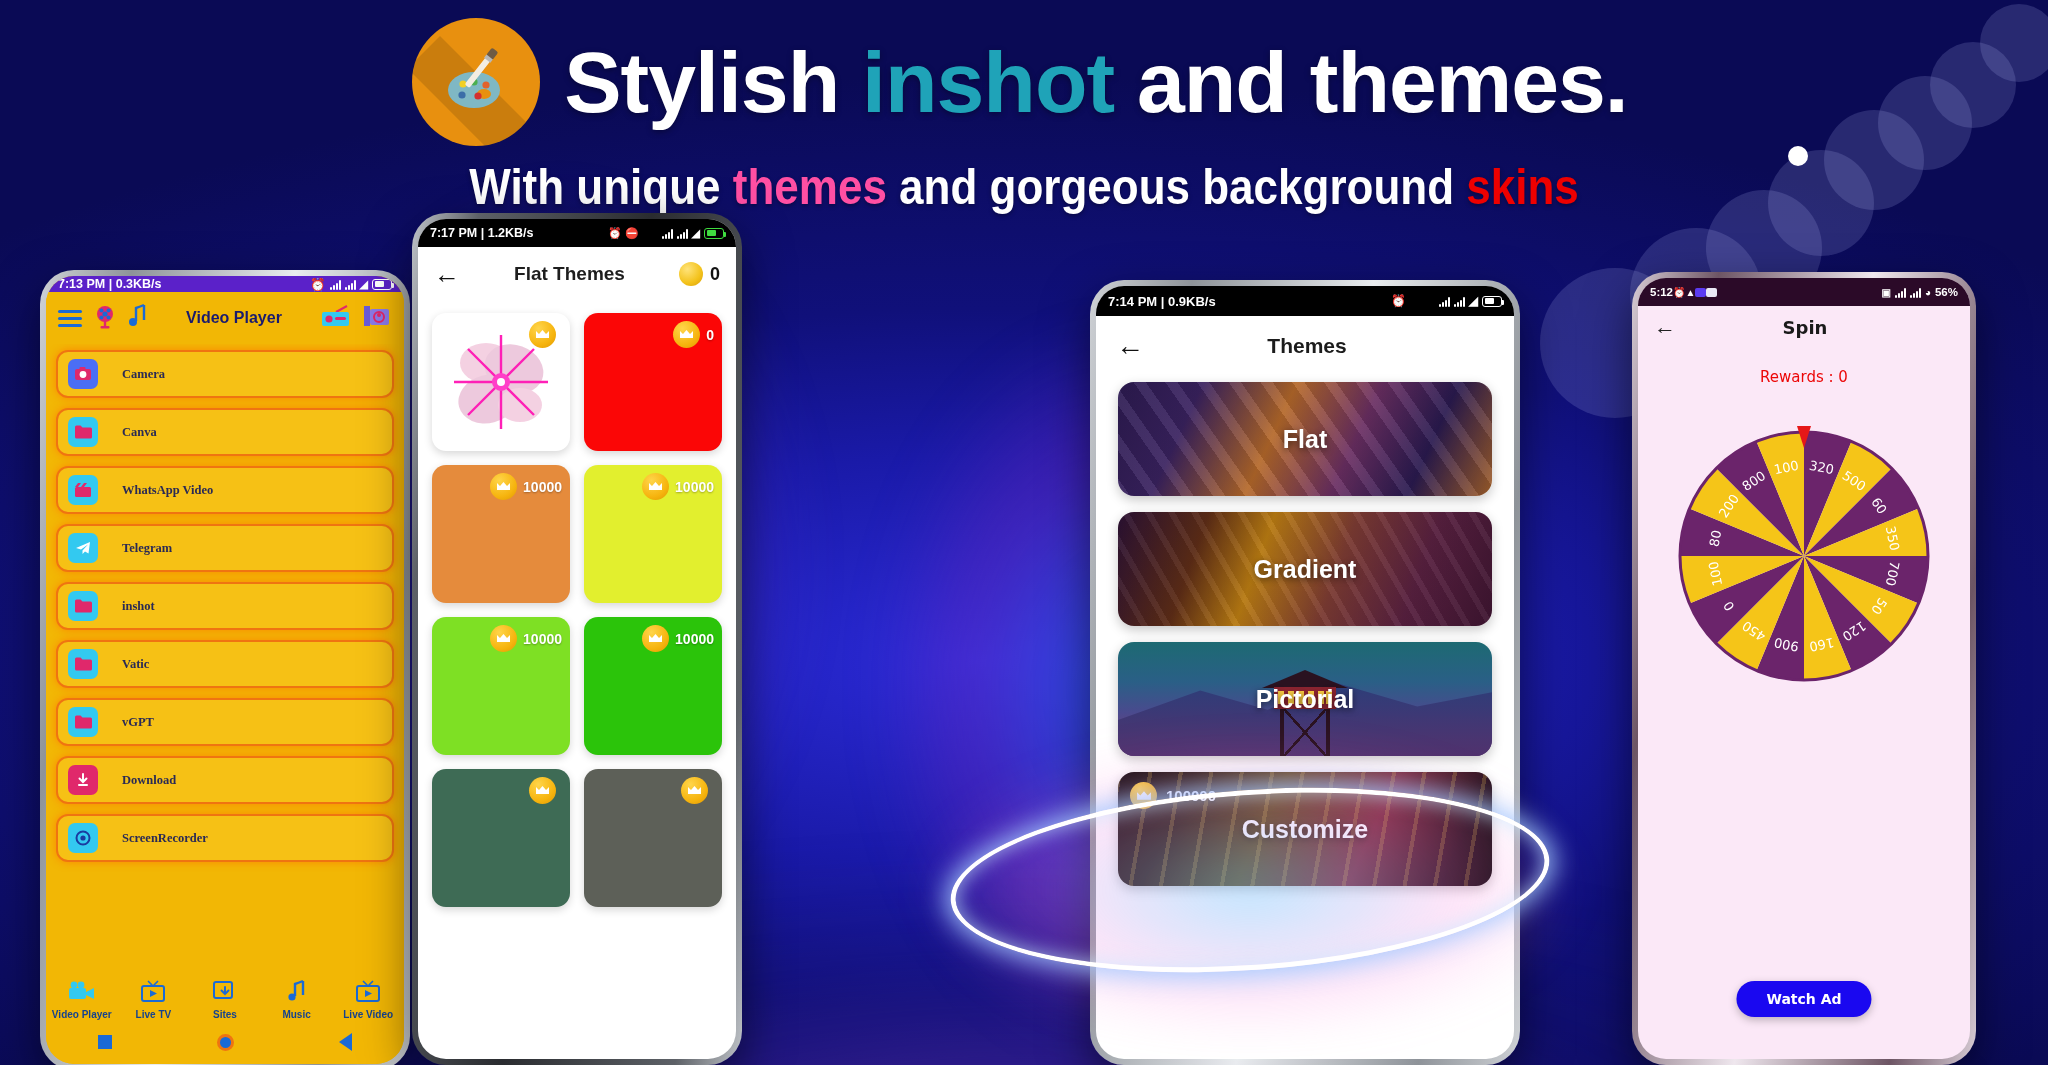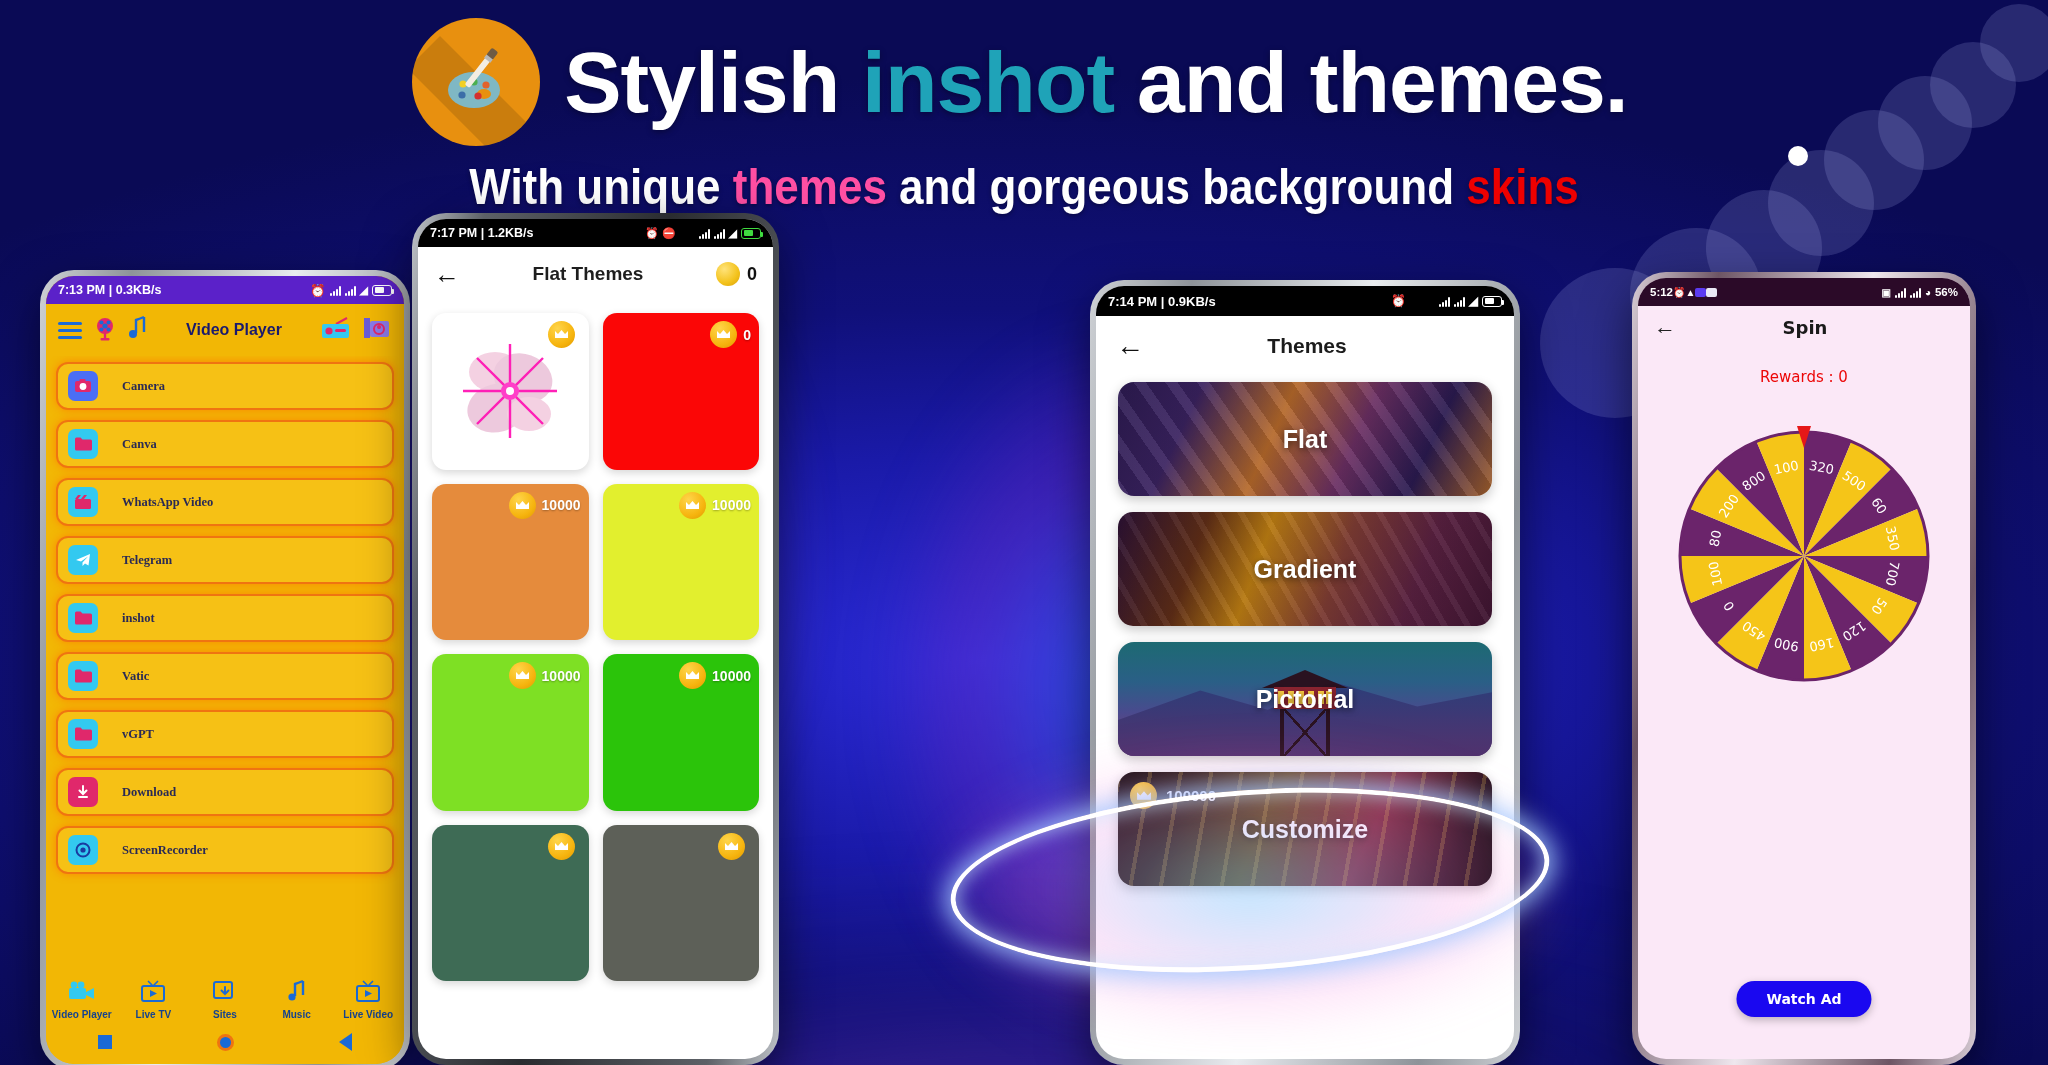--- a/index.html
+++ b/index.html
@@ -94,21 +94,21 @@
     padding: 6px;
   }
   .phone-frame-plum {
     background: linear-gradient(100deg,#d8cdd6 0%, #6d5564 18%, #efe7ee 50%, #6d5564 82%, #d8cdd6 100%);
     padding: 6px;
   }
   .screen { width: 100%; height: 100%; border-radius: 28px; overflow: hidden; position: relative; background: #fff; }
 
   .statusbar {
     display: flex; align-items: center; justify-content: space-between;
-    padding: 0 12px; height: 28px; font-size: 12.5px; font-weight: 700;
+    padding: 0 12px; height: 16px; font-size: 12.5px; font-weight: 700;
     color: #fff;
   }
   .statusbar .sb-right { display: flex; align-items: center; gap: 4px; }
   .sig { display: inline-flex; align-items: flex-end; gap: 1px; height: 11px; }
   .sig i { display: block; width: 2px; background: currentColor; border-radius: 1px; }
   .sig i:nth-child(1){height:3px}.sig i:nth-child(2){height:5px}.sig i:nth-child(3){height:7px}.sig i:nth-child(4){height:10px}
   .batt { width: 20px; height: 11px; border: 1.4px solid currentColor; border-radius: 3px; position: relative; }
   .batt::after { content:''; position:absolute; right:-3px; top:3px; width:2px; height:5px; background: currentColor; border-radius:0 1px 1px 0; }
   .batt i { position: absolute; left:1.5px; top:1.5px; bottom:1.5px; width: 50%; background: currentColor; border-radius:1px; }
 
@@ -139,21 +139,21 @@
   }
   .vp-tabs { display: flex; justify-content: space-around; align-items: flex-end; }
   .vp-tab { text-align: center; width: 72px; }
   .vp-tab .tl { font-size: 10px; font-weight: 700; color: #14428f; margin-top: 2px; }
   .vp-sysnav { display: flex; justify-content: space-around; align-items: center; height: 44px; }
   .sq { width: 14px; height: 14px; background: #1a6ad6; }
   .circ { width: 17px; height: 17px; border-radius: 50%; border: 3px solid #ef7411; background: #1a6ad6; }
   .tri { width: 0; height: 0; border-top: 9px solid transparent; border-bottom: 9px solid transparent; border-right: 13px solid #1a6ad6; }
 
   
-  #phone2 { left: 412px; top: 213px; width: 367px; height: 852px; }
+  #phone2 { left: 412px; top: 213px; width: 330px; height: 852px; }
   #phone2 .statusbar { background: #000; height: 28px; }
   .ft-appbar { display:flex; align-items:center; padding: 14px 16px; background:#fff; }
   .ft-appbar .arrow { font-size: 26px; color: #111; line-height: 1; font-weight: 400;}
   .ft-appbar .t { flex: 1; text-align: center; font-size: 19px; font-weight: 700; color: #1e1e1e; }
   .ft-coin { display: flex; align-items: center; gap: 7px; }
   .coin-c { width: 24px; height: 24px; border-radius: 50%;
     background: radial-gradient(circle at 35% 30%, #ffe37a, #f3c21b 60%, #d79e08); }
   .ft-coin .n { font-size: 18px; font-weight: 700; color: #111; }
   .ft-grid { display: grid; grid-template-columns: 1fr 1fr; gap: 14px; padding: 12px 14px; background: #fff; }
   .ft-cell { aspect-ratio: 1/1; border-radius: 14px; position: relative;
@@ -180,21 +180,21 @@
     display:flex; align-items:center; justify-content:center; overflow:hidden;
     box-shadow: 0 4px 12px rgba(0,0,0,0.22);
   }
   .th-card .cap { font-size: 25px; font-weight: 700; color:#fff; text-shadow: 0 2px 6px rgba(0,0,0,0.55); z-index: 3; }
   .th-badge { position:absolute; top:10px; left:12px; display:flex; align-items:center; gap:9px; z-index:4; }
   .th-badge .v { font-size: 15px; font-weight:700; color:#fff; text-shadow: 0 1px 3px rgba(0,0,0,.6); }
 
   .c-flat { background: linear-gradient(115deg,#2d1b52 0%, #3a2260 20%, #b5692a 42%, #6b2f63 62%, #2a1a50 80%, #a3612b 100%); }
   .c-flat .stripes { position:absolute; inset:0;
     background: repeating-linear-gradient(55deg, rgba(255,255,255,0.07) 0 10px, rgba(0,0,0,0.10) 10px 26px); }
-  .c-grad { background: linear-gradient(110deg,#2a1033 0%, #5c2c16 22%, #b77a12 38%, #7a3a32 58%, #57203f 78%, #3d1430 100%); border-radius: 15px; }
+  .c-grad { background: linear-gradient(110deg,#2a1033 0%, #5c2c16 22%, #b77a12 38%, #7a3a32 58%, #57203f 78%, #3d1430 100%); }
   .c-grad .stripes { position:absolute; inset:0;
     background: repeating-linear-gradient(60deg, rgba(255,255,255,0.05) 0 6px, rgba(0,0,0,0.06) 6px 20px); }
   .c-pict { background: linear-gradient(180deg,#1d6a72 0%, #2a5f86 35%, #4a4a8e 62%, #6b3f77 85%, #4a2a63 100%); }
   .c-cust { background: linear-gradient(115deg,#181014 0%, #2a1c10 18%, #5e4412 40%, #7a2a3a 66%, #2c1420 88%, #120c10 100%); }
 
   .mtn { position:absolute; bottom:0; left:0; right:0; height: 70%;
     background: linear-gradient(180deg, rgba(40,60,120,0.9), rgba(80,50,110,0.95)); clip-path: polygon(0 55%, 22% 18%, 40% 42%, 58% 8%, 80% 38%, 100% 20%, 100% 100%, 0 100%); }
   .tower { position:absolute; left: 50%; bottom: 0; transform: translateX(-50%); width: 86px; height: 88px; }
   .tower .roof { position:absolute; top:2px; left:0; width:86px; height:18px; background:#2a1220; clip-path: polygon(50% 0, 100% 100%, 0 100%); }
   .tower .body { position:absolute; top:19px; left:12px; width:62px; height:22px; background:#8a2430; }

